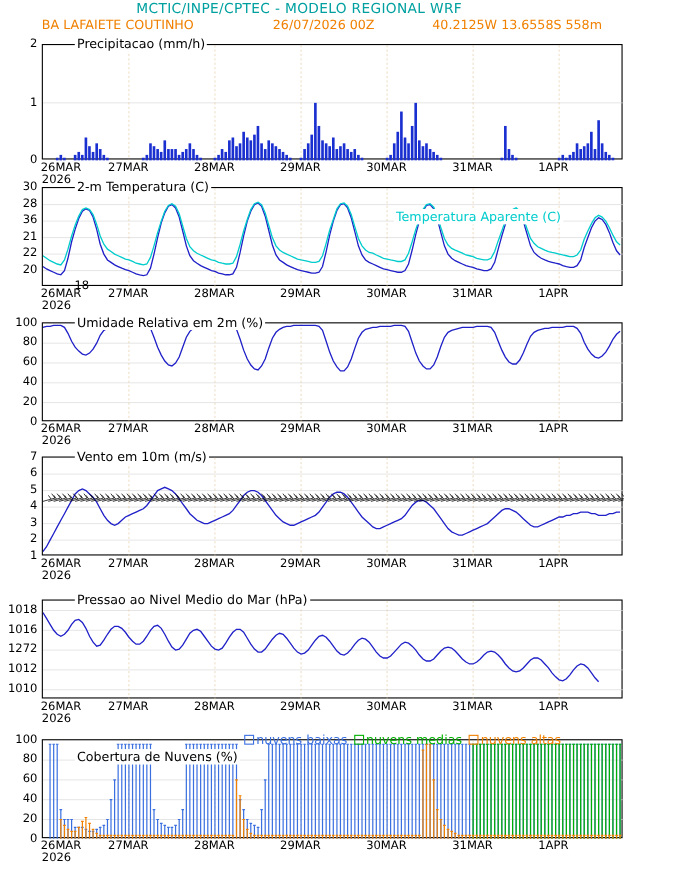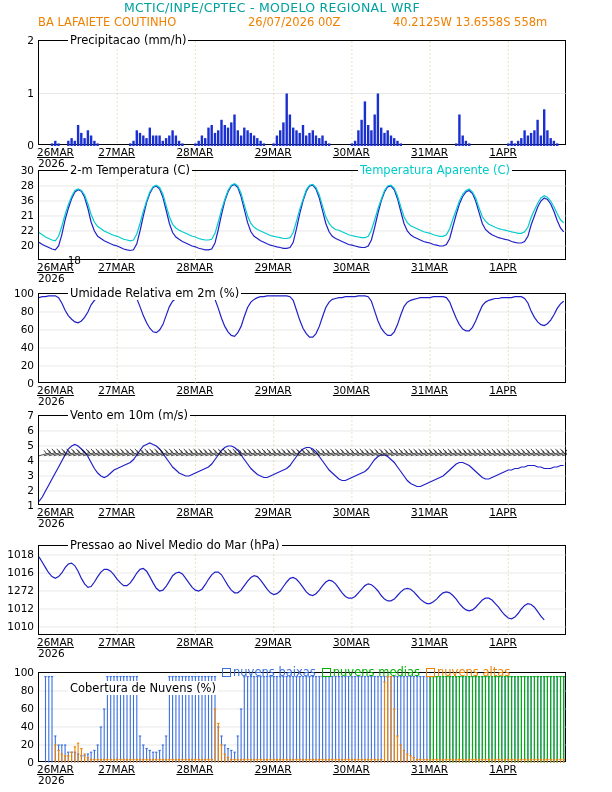--- a/index.html
+++ b/index.html
@@ -4,23 +4,23 @@
 <style>
   html,body{margin:0;padding:0;background:#ffffff;}
   body{width:612px;height:792px;font-family:"DejaVu Sans",sans-serif;position:relative;overflow:hidden;}
   .hdr{position:absolute;left:0;top:0;width:544px;text-align:center;}
   .hdr-title{color:#00a0a0;font-size:12.5px;letter-spacing:0.3px;font-family:"DejaVu Sans",sans-serif;}
   .hdr-line2{position:absolute;left:0;top:15px;width:612px;font-size:11.5px;color:#f08000;}
   .hdr-st{position:absolute;left:38px;top:0;}
   .hdr-date{position:absolute;left:248px;top:0;}
   .panel{position:absolute;left:38px;border:1px solid #000;box-sizing:border-box;background:#fff;}
   .ptitle{position:absolute;font-size:11.5px;color:#000;background:#fff;padding:0 2px;white-space:nowrap;}
-  .ptitle.cyan{color:#00cccc;}
+  .ptitle.cyan{color:#00cccc;margin-top:27px;}
   .ylab{position:absolute;font-size:10.5px;color:#000;text-align:right;width:34px;left:0;}
-  .xlab{position:absolute;font-size:10.5px;color:#000;white-space:nowrap;text-decoration:underline;}
+  .xlab{position:absolute;font-size:10.5px;color:#000;white-space:nowrap;}
   .yearlab{position:absolute;font-size:10.5px;color:#000;}
   svg{display:block;}
   .grid{stroke:#d8d8d8;stroke-width:0.6;}
   .gridv{stroke:#e2c9a0;stroke-width:0.6;stroke-dasharray:2 2;}
   .bar{fill:#1a2fd0;}
   .lineblue{fill:none;stroke:#2020c8;stroke-width:1.2;}
   .linecyan{fill:none;stroke:#00cccc;stroke-width:1.2;}
   .cloudlow{fill:none;stroke:#3a6fe0;stroke-width:1.1;}
   .cloudmid{fill:none;stroke:#00b000;stroke-width:1.1;}
   .cloudhigh{fill:none;stroke:#f08000;stroke-width:1.1;}

